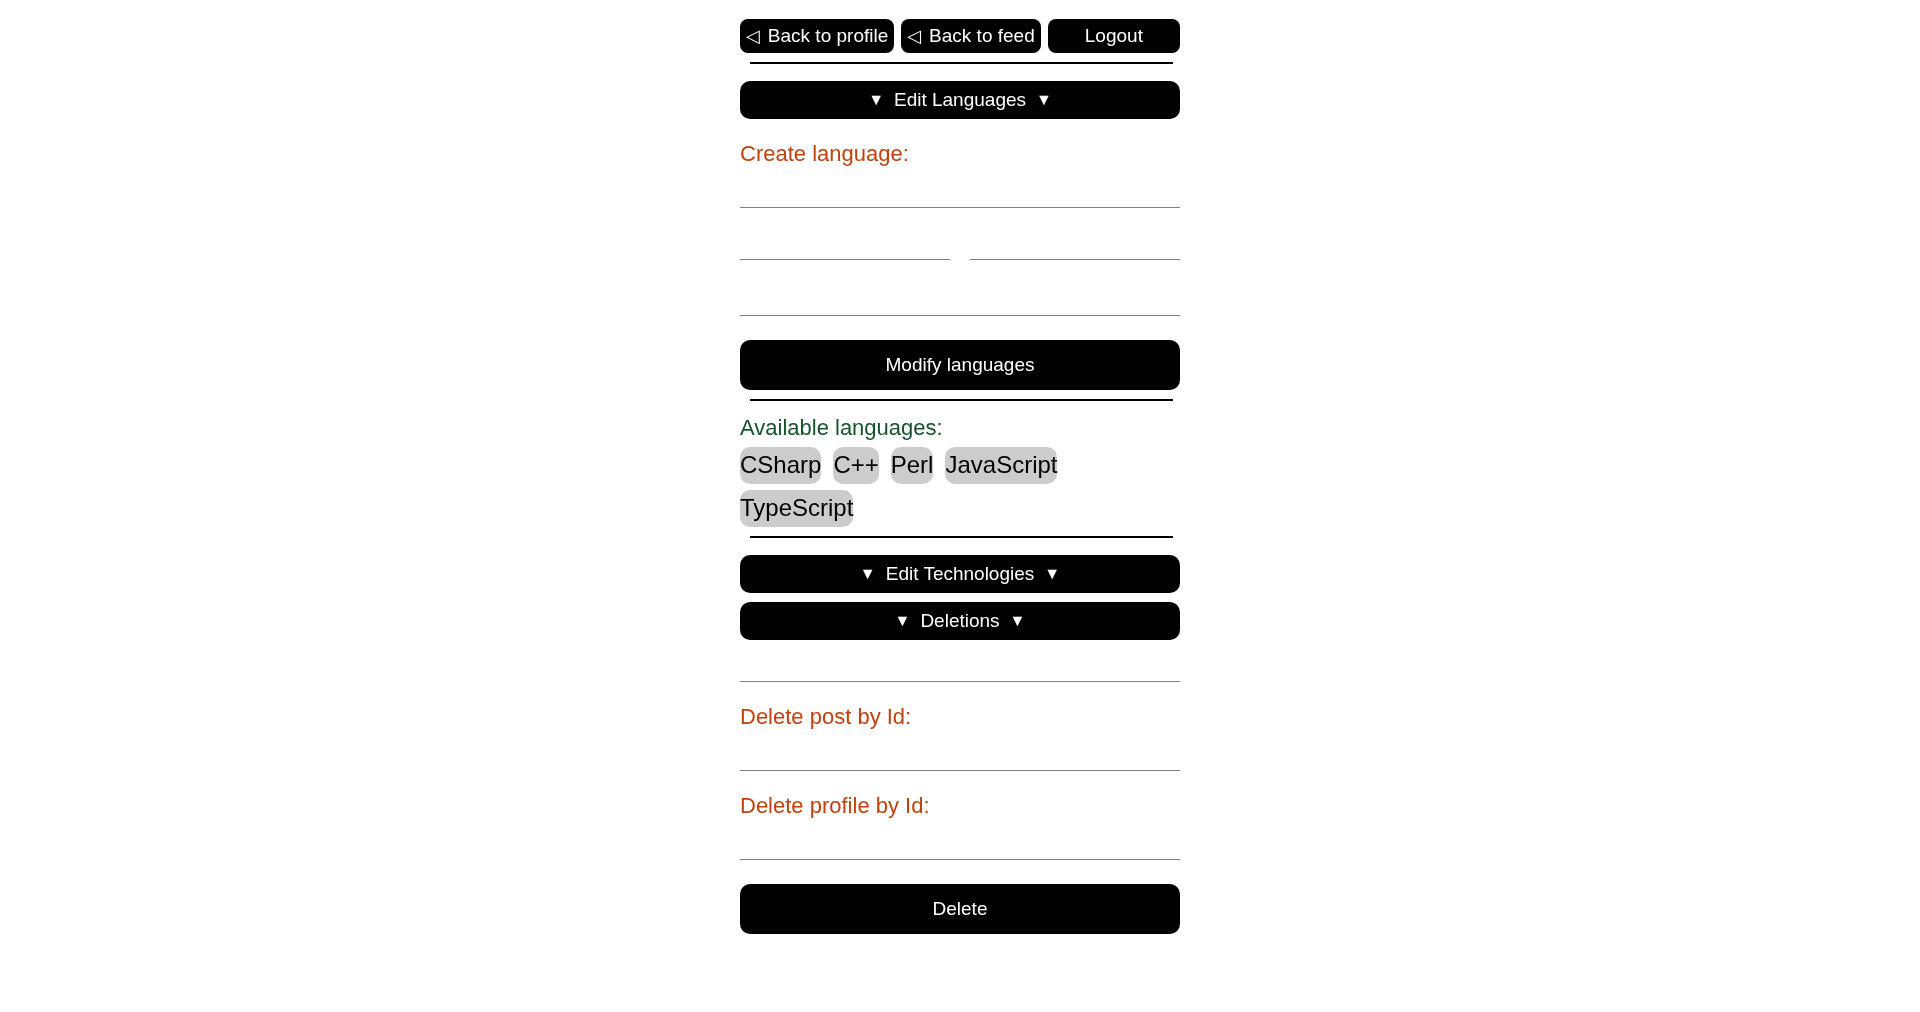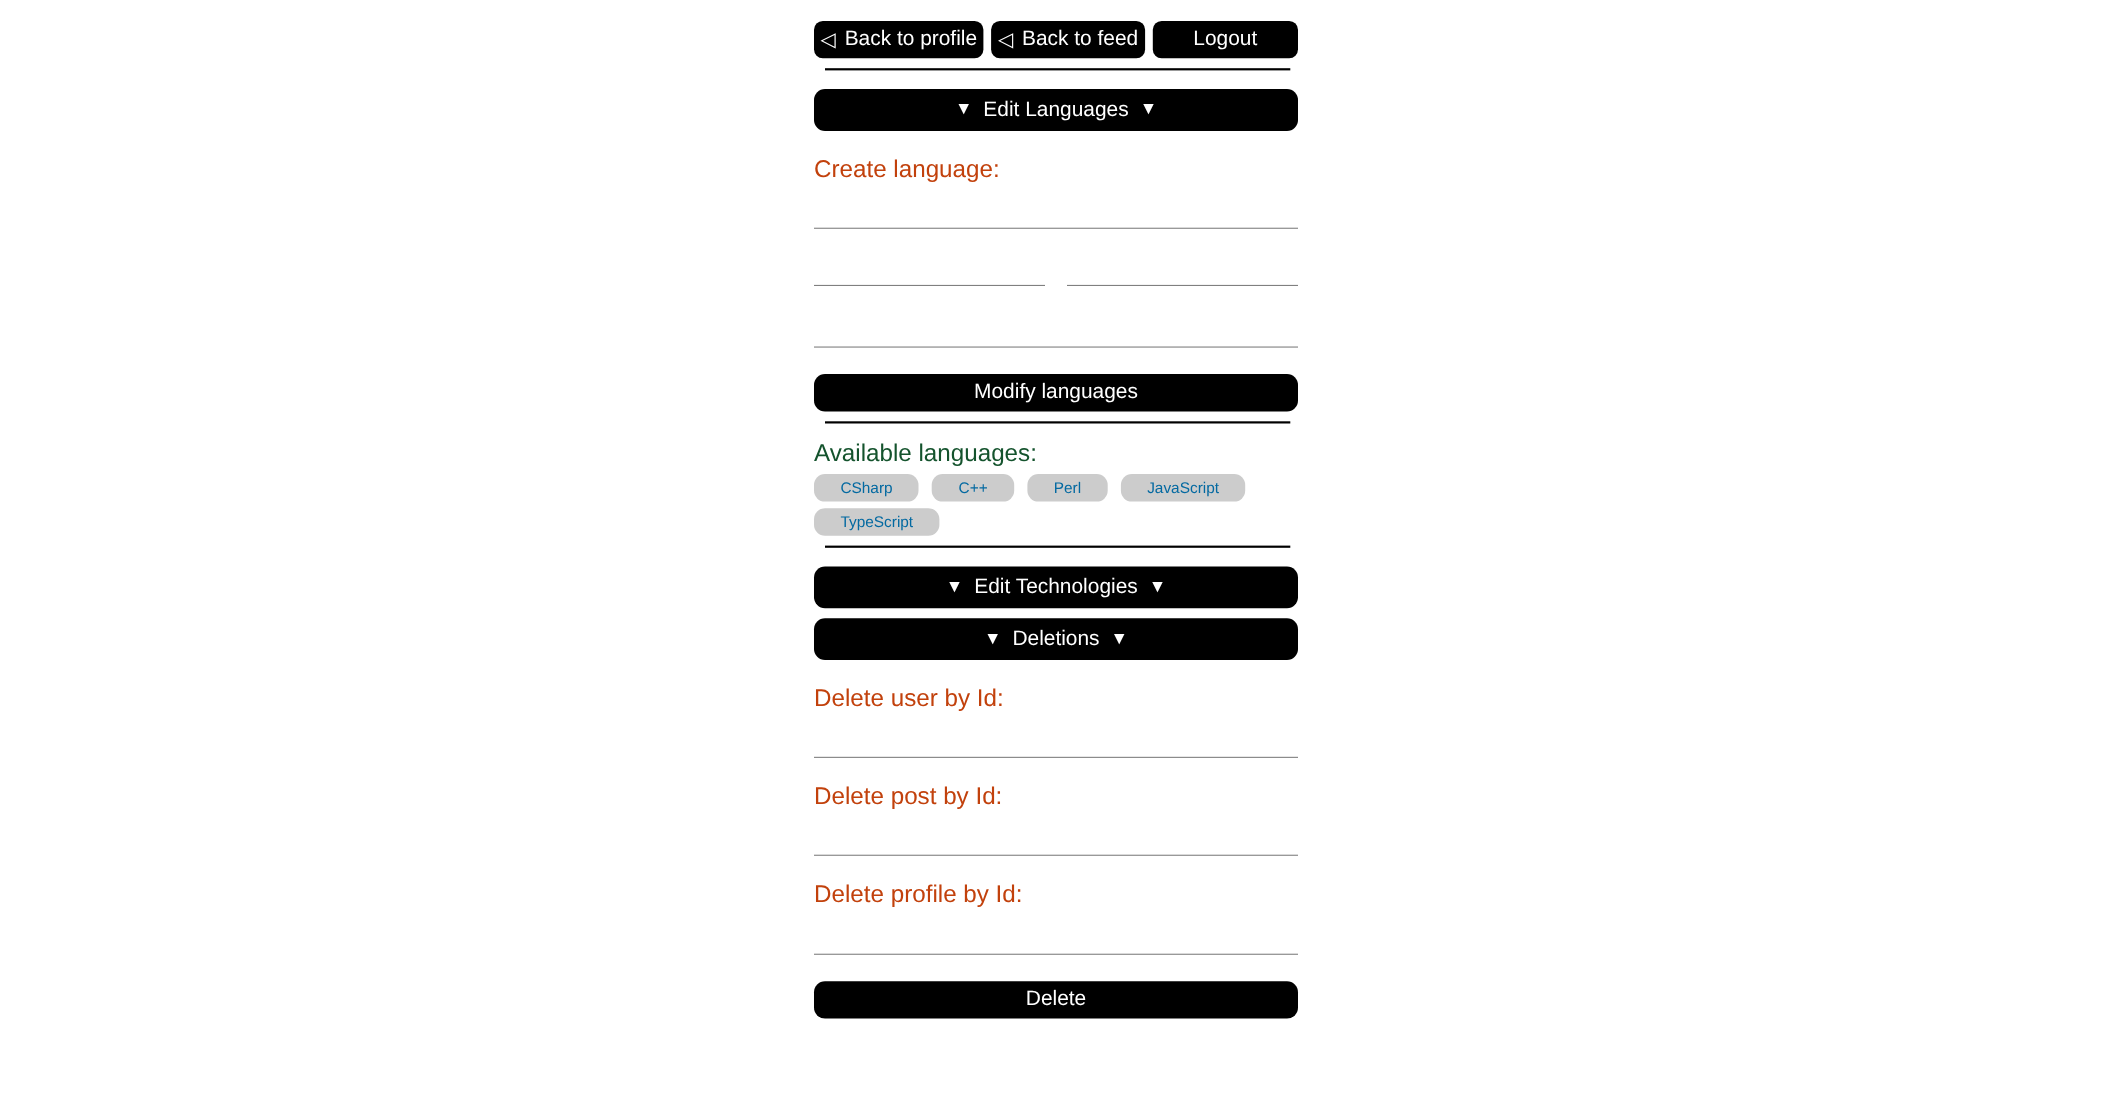--- a/index.html
+++ b/index.html
@@ -60,21 +60,21 @@
     color: #ffffff;
     border: none;
     border-radius: 10px;
     font-size: 19px;
     font-family: inherit;
     cursor: pointer;
   }
   .toggle-btn { height: 38px; margin-top: 17px; }
   .toggle-btn.stacked { margin-top: 9px; }
   .toggle-btn .tri { font-size: 16px; }
-  .action-btn { height: 34px; margin-top: 24px; }
+  .action-btn { height: 50px; margin-top: 24px; }
   
   .field-label {
     font-size: 22px;
     color: #c2410c;
     margin-top: 14px;
     line-height: 1.15;
   }
   .field-label.first { margin-top: 22px; }
   .field-label.roomy { margin-top: 22px; }
   .u-input {
@@ -102,25 +102,25 @@
   .avail-label { font-size: 22px; color: #14532d; margin-top: 14px; }
   .tag-list {
     display: flex;
     flex-wrap: wrap;
     gap: 6px 12px;
     max-width: 428px;
     margin-top: 6px;
   }
   .tag {
     background: #cccccc;
-    color: #0369a1;
+    color: #000000;
     border: none;
     border-radius: 10px;
-    padding: 4px 24px;
-    font-size: 14px;
+    padding: 4px 0;
+    font-size: 24px;
     font-family: inherit;
     line-height: 1.2;
     cursor: pointer;
   }
 </style>
 </head>
 <body>
 
 <div class="page">
   <div class="column">
@@ -179,21 +179,20 @@
       <span>Edit Technologies</span>
       <span class="tri">▼</span>
     </button>
 
     <button class="toggle-btn stacked">
       <span class="tri">▼</span>
       <span>Deletions</span>
       <span class="tri">▼</span>
     </button>
 
-    <div class="field-label roomy">Delete user by Id:</div>
     <input class="u-input" type="text" placeholder="" style="">
 
     <div class="field-label roomy">Delete post by Id:</div>
     <input class="u-input" type="text" placeholder="" style="">
 
     <div class="field-label roomy">Delete profile by Id:</div>
     <input class="u-input" type="text" placeholder="" style="">
 
     <button class="action-btn">
       <span>Delete</span>

